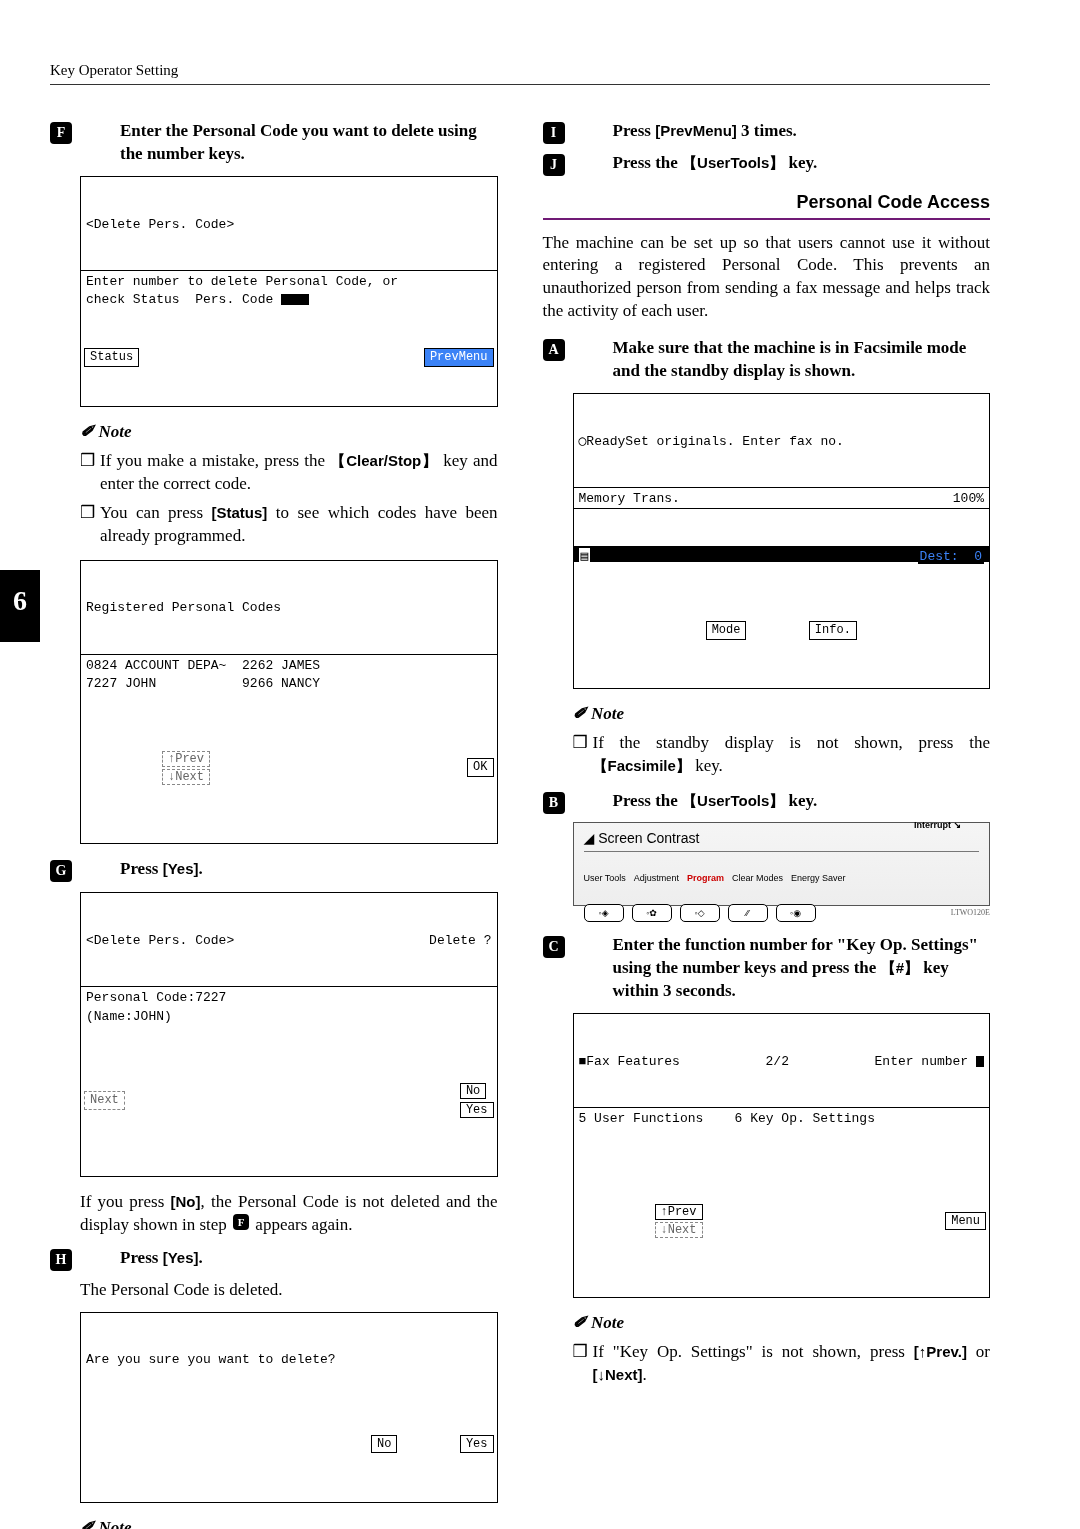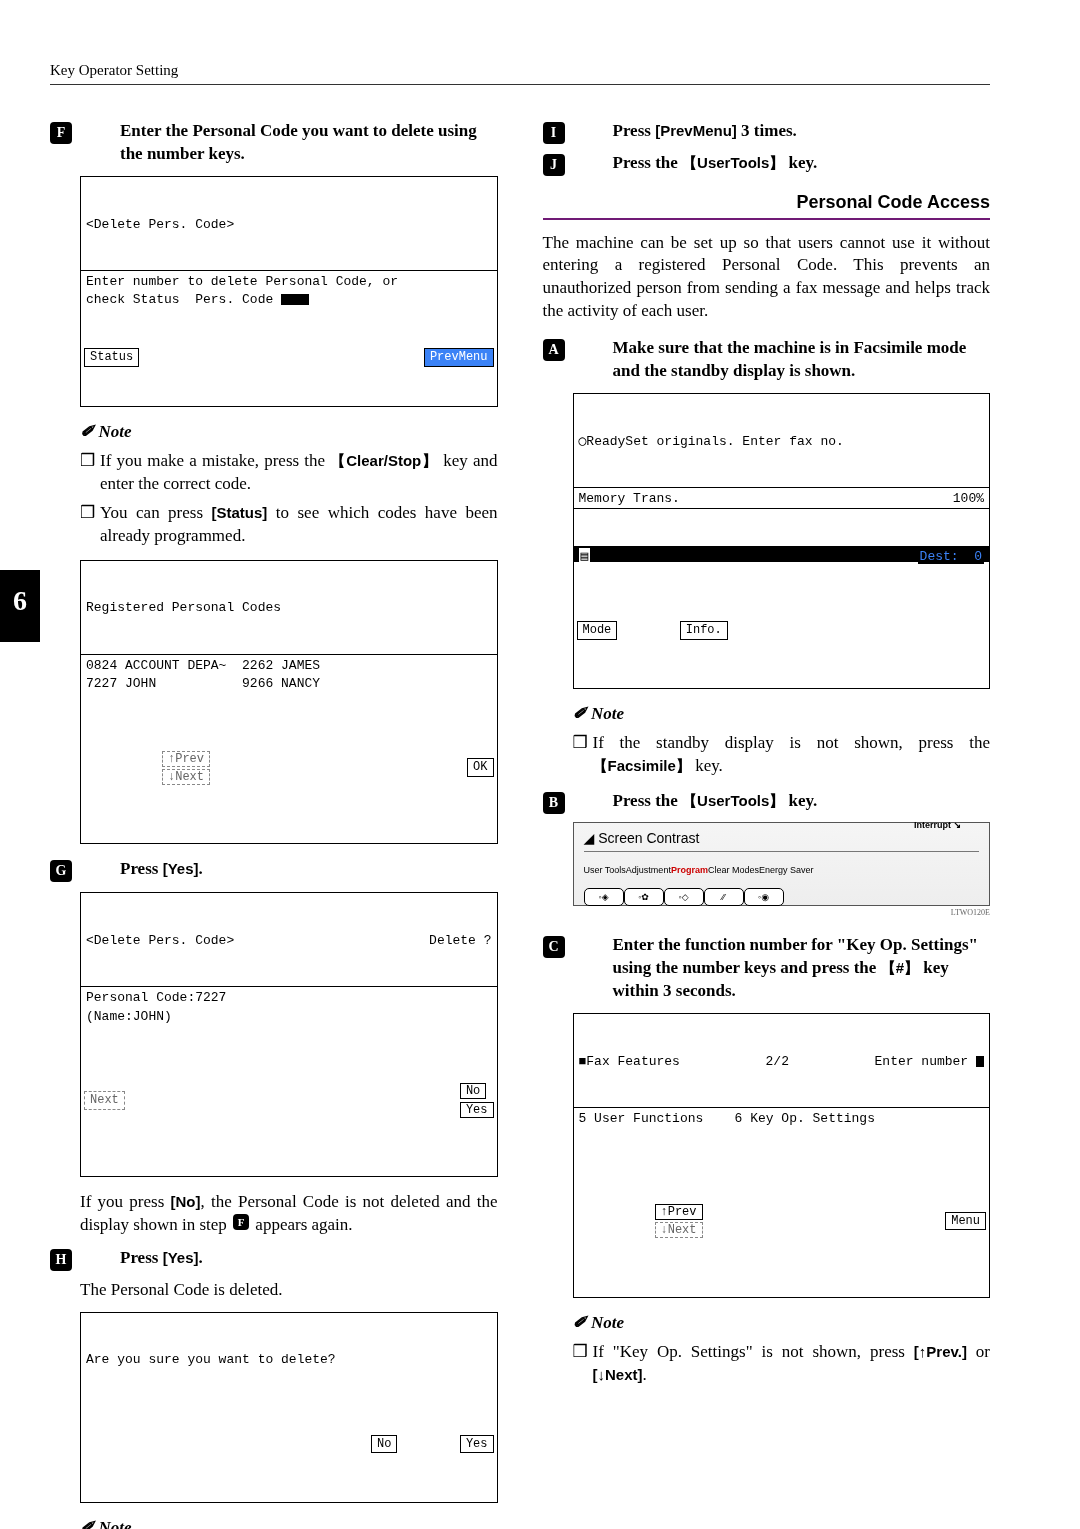--- a/index.html
+++ b/index.html
@@ -126,21 +126,21 @@
       margin: 8px 0 2px 30px;
       padding: 6px 10px;
       height: 70px;
       background: linear-gradient(to bottom, #f5f5f5, #eee);
       position: relative;
     }
     .panel-label {
       font-size: 14px;
       font-family: Arial, sans-serif;
     }
-    .panel-row { display: flex; font-size: 9px; font-family: Arial, sans-serif; margin-top: 12px;}
+    .panel-row { display: flex; gap: 8px; font-size: 9px; font-family: Arial, sans-serif; margin-top: 20px;}
     .panel-key {
       border: 1px solid #000;
       border-radius: 5px;
       padding: 2px 5px;
       font-size: 9px;
       background: #fff;
       min-width: 28px;
       text-align: center;
     }
     .panel-tiny { font-size: 8px; text-align: right; color: #666; margin-left: 30px;}
@@ -263,21 +263,21 @@
         <span>Set originals. Enter fax no.</span>
       </div>
       <div class="lcd-top" style="display:flex;justify-content:space-between;border-top:1px solid #000;border-bottom:1px solid #000">
         <span>Memory Trans.</span>
         <span>100%</span>
       </div>
       <div class="lcd-top" style="display:flex;justify-content:space-between;background:#000;color:#fff;height:14px">
         <span style="background:#fff;color:#000;padding:0 2px">▤</span>
         <span><span class="invert-span">Dest:  0</span></span>
       </div>
-      <div class="lcd-bottom" style="justify-content:flex-start;padding-top:14px">
+      <div class="lcd-bottom" style="justify-content:center;padding-top:14px">
         <span class="lcd-btn">Mode</span>&nbsp;
         <span class="lcd-btn">Info.</span>
       </div>
     </div>
 
     <div class="note-head">✐ Note</div>
     <ul class="note-list">
       <li><span>If the standby display is not shown, press the </span><span class="keybracket keycap">Facsimile</span><span> key.</span></li>
     </ul>
 

